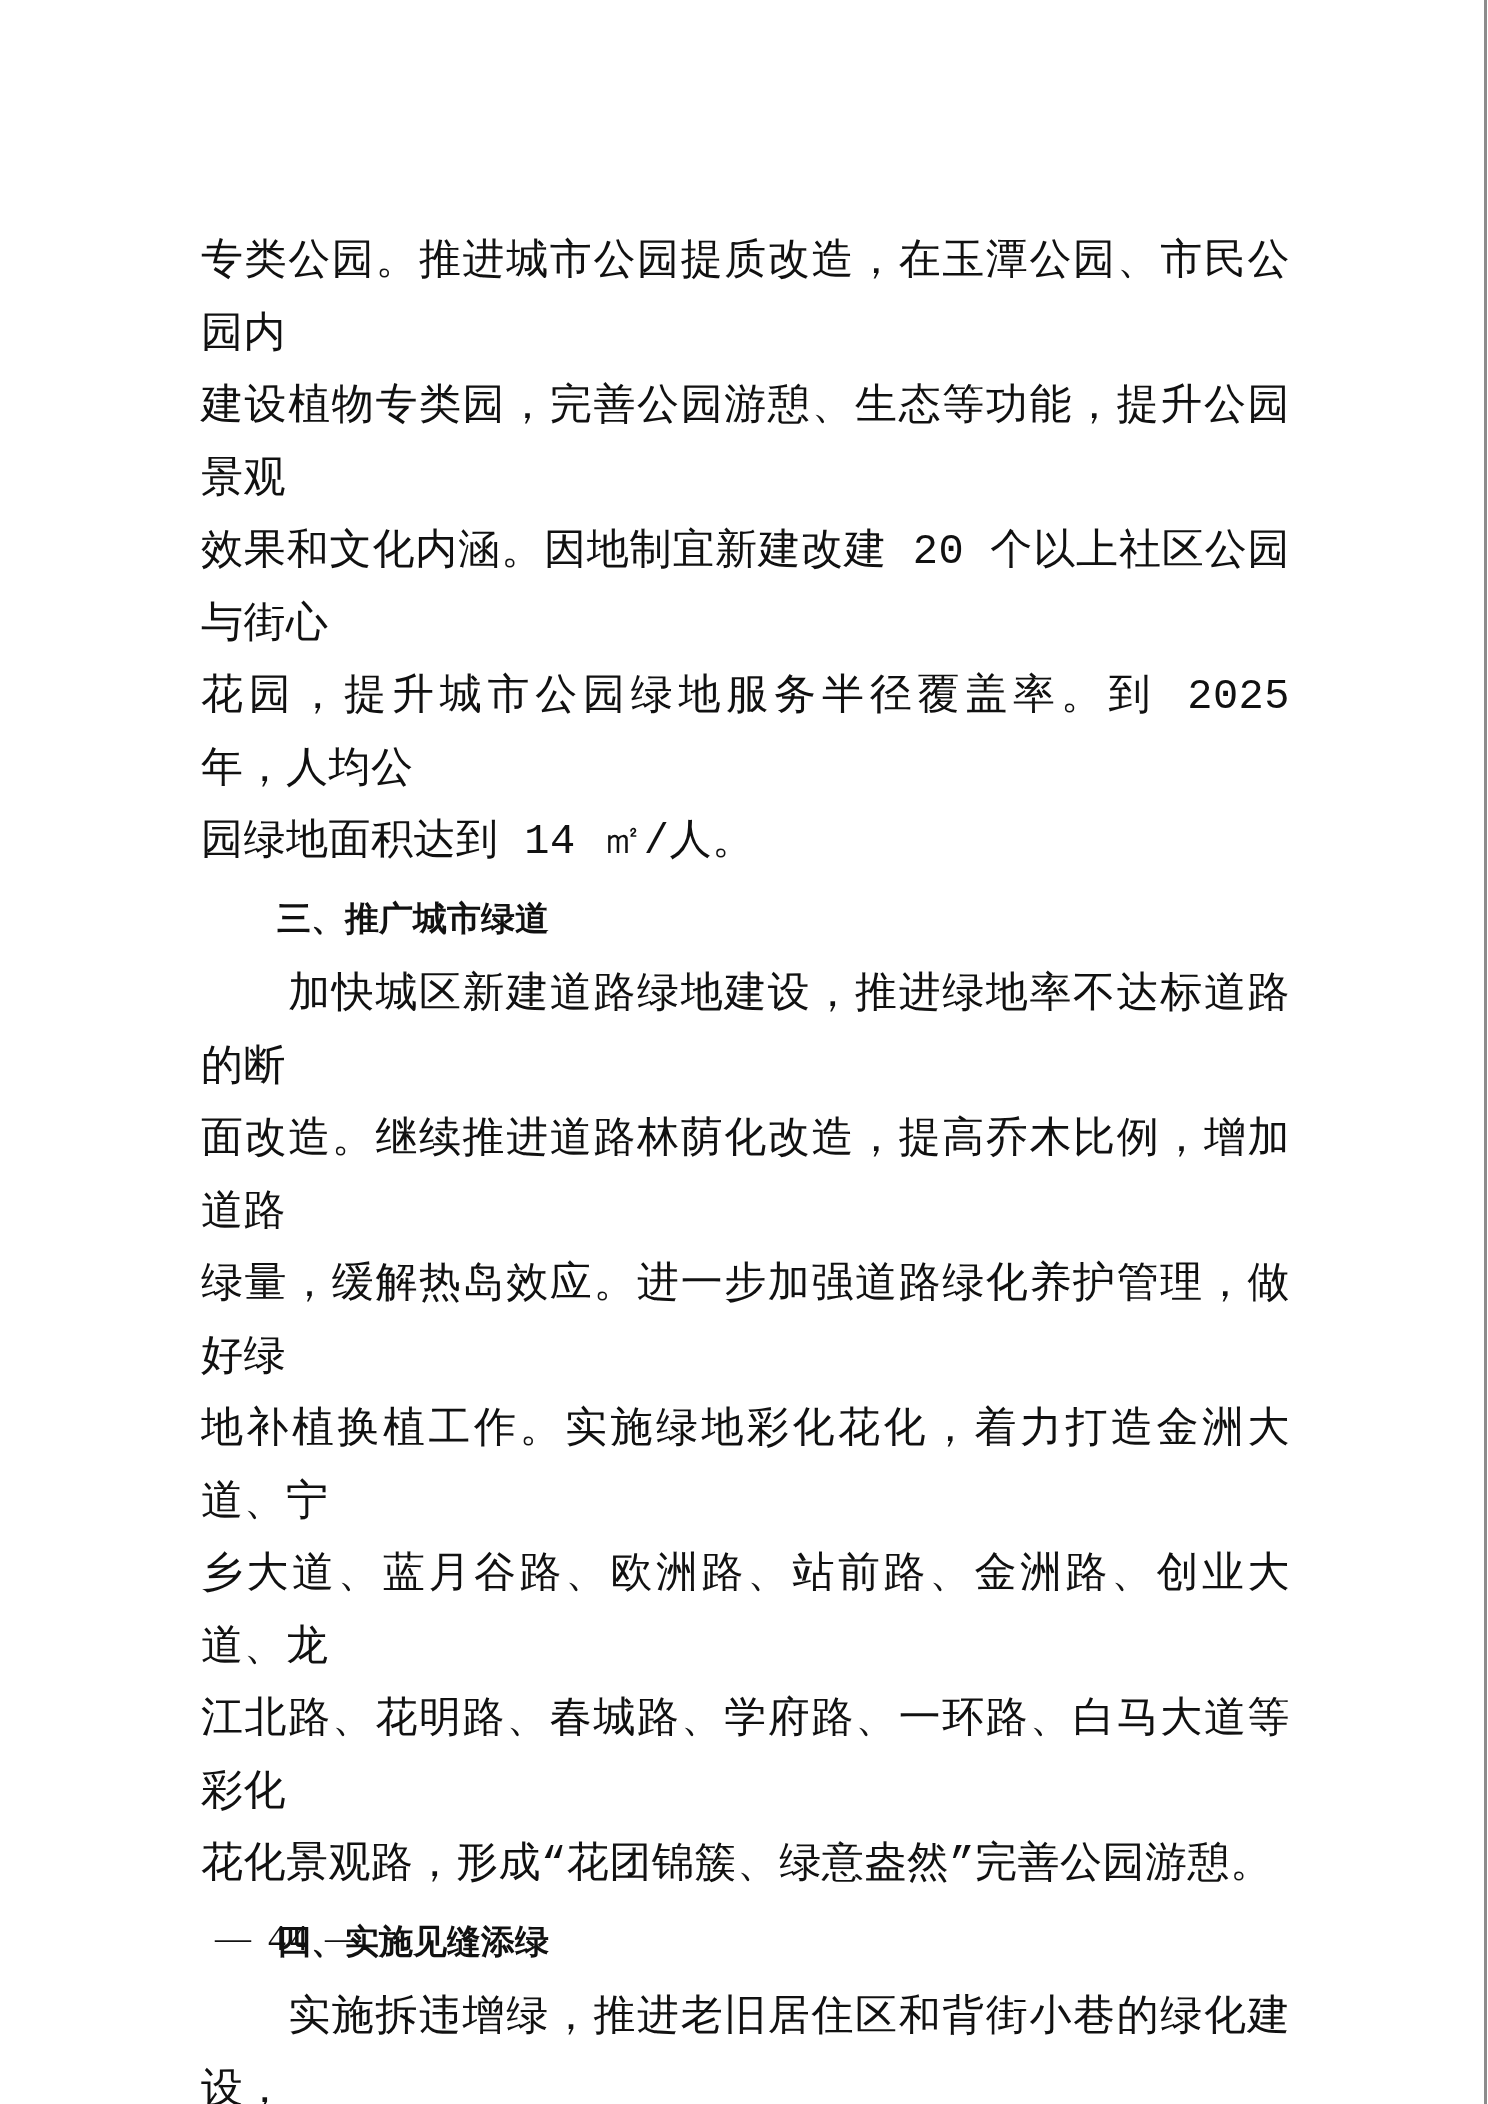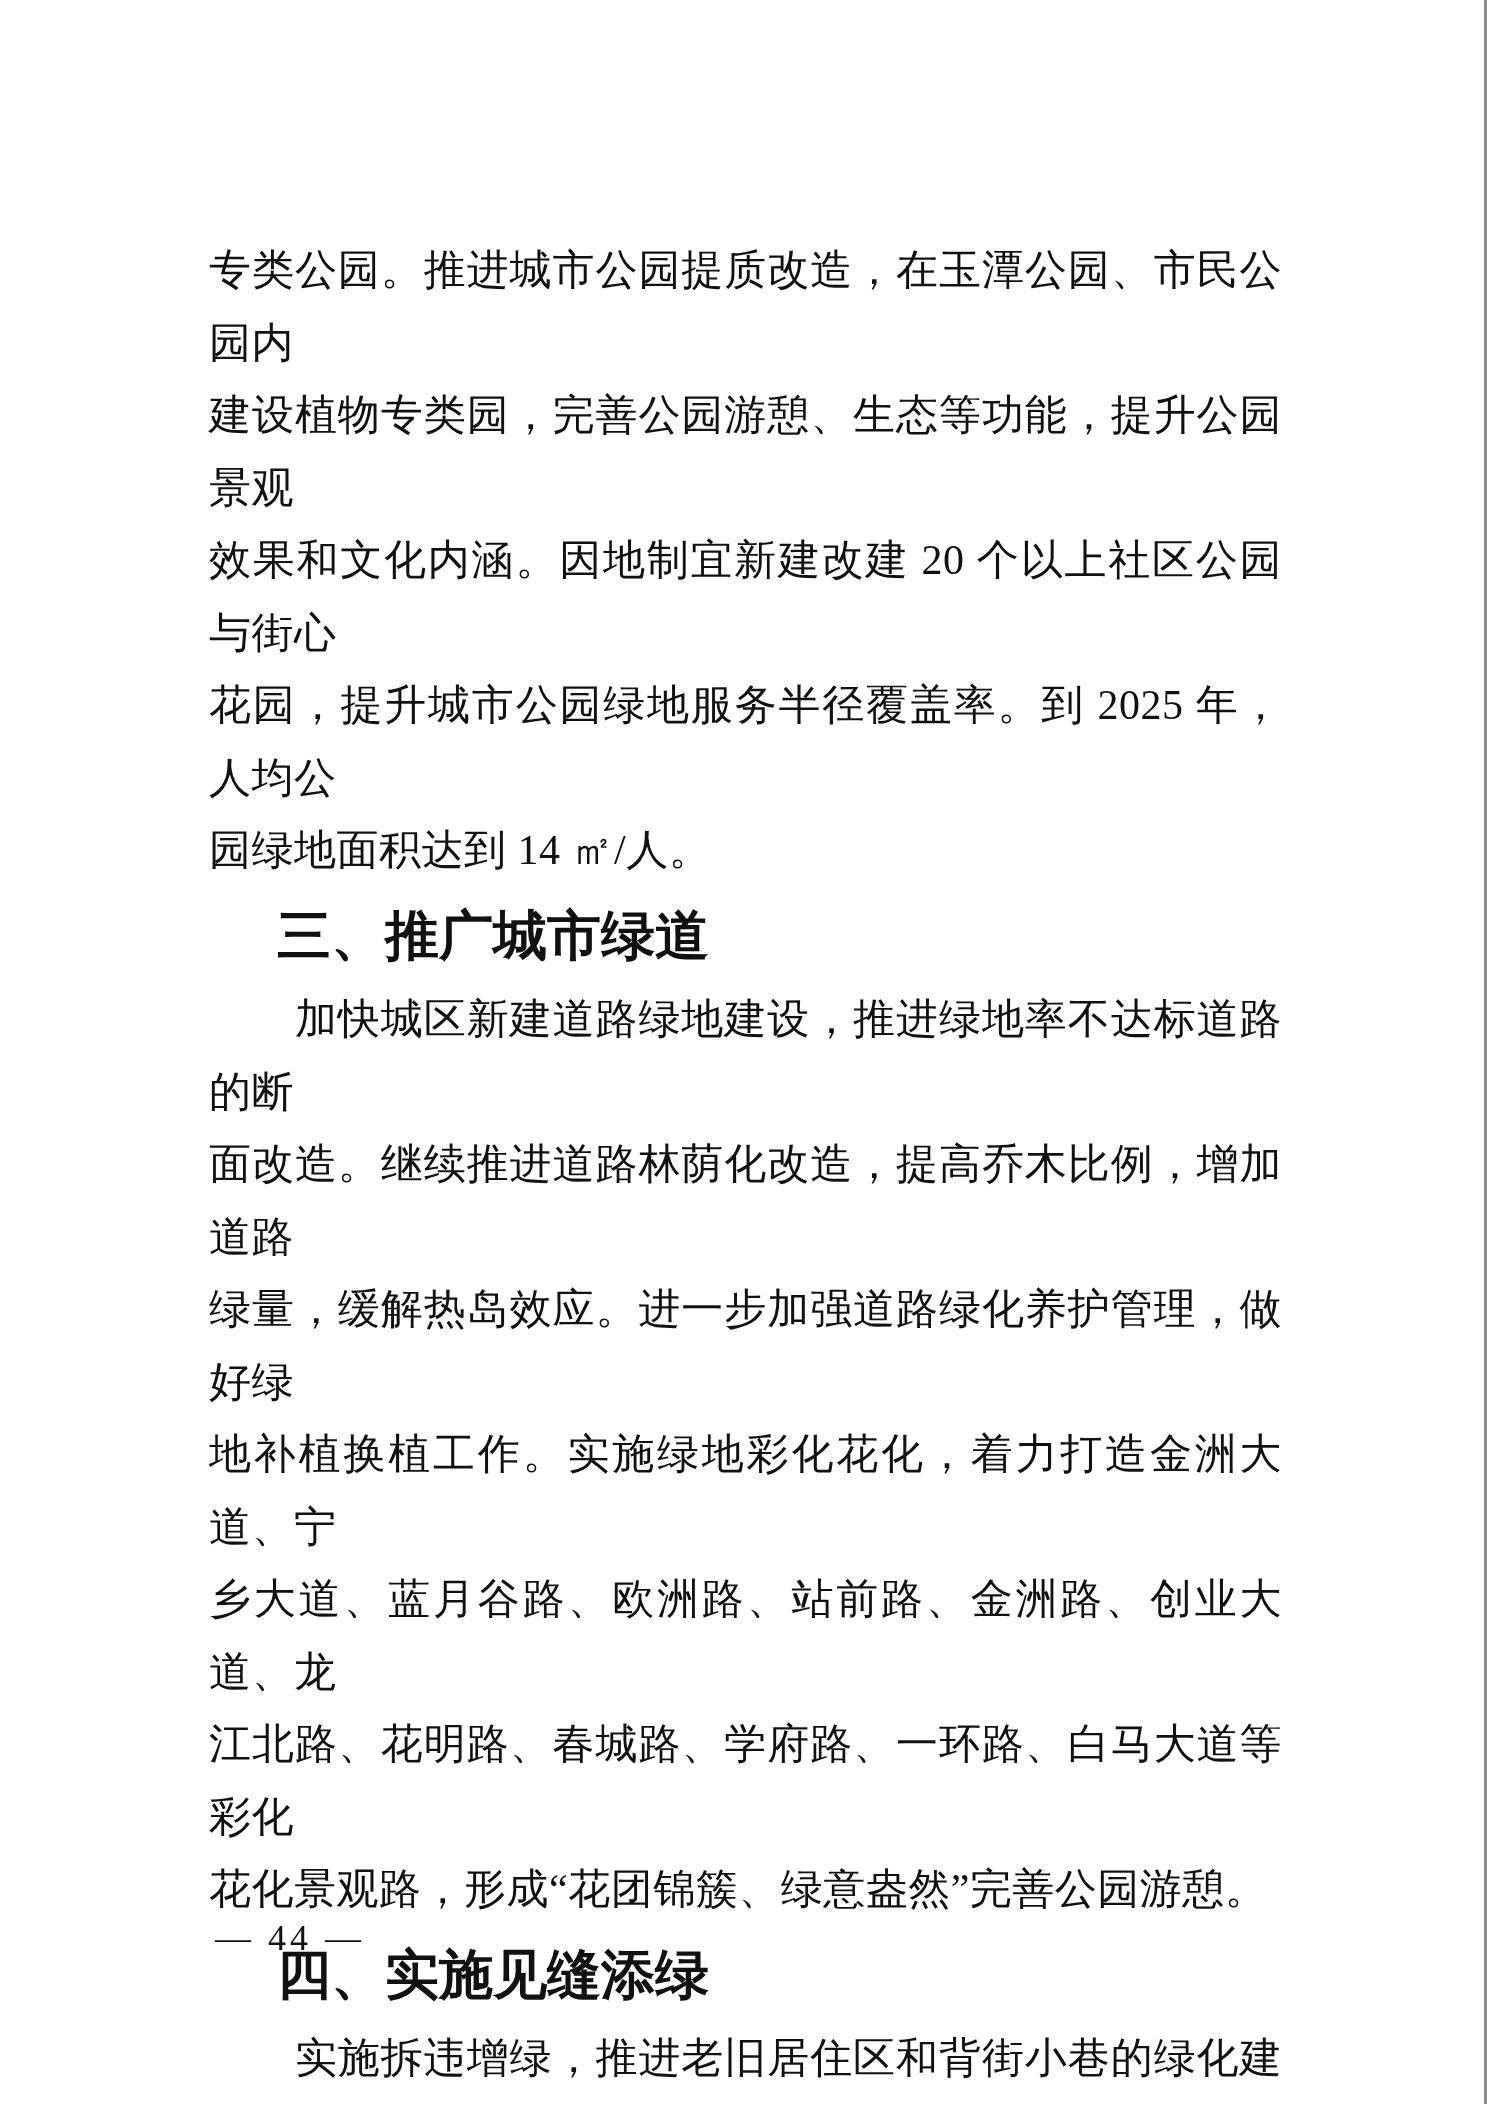--- a/index.html
+++ b/index.html
@@ -24,34 +24,35 @@
     height: 100%;
     background: #8c8c8c;
   }
   .content {
     position: absolute;
     left: 197px;
     top: 222px;
     width: 1097px;
   }
   .body-para {
-    margin: 12px;
+    margin: 4px;
     font-size: 42px;
     line-height: 72.5px;
     letter-spacing: 0.5px;
     white-space: pre-line;
     text-align: justify;
+    font-family: Liberation Mono, monospace;
   }
   .sub-heading {
     margin: 0;
-    font-size: 54px;
+    font-size: 34px;
     line-height: 72.5px;
     font-weight: bold;
     text-indent: 80px;
-    font-family: Liberation Sans, sans-serif;
+    font-family: Liberation Serif, serif;
     white-space: pre-line;
   }
   .page-number {
     position: absolute;
     left: 215px;
     top: 1918px;
     font-size: 36px;
     line-height: 40px;
     letter-spacing: 4px;
     color: #111111;

